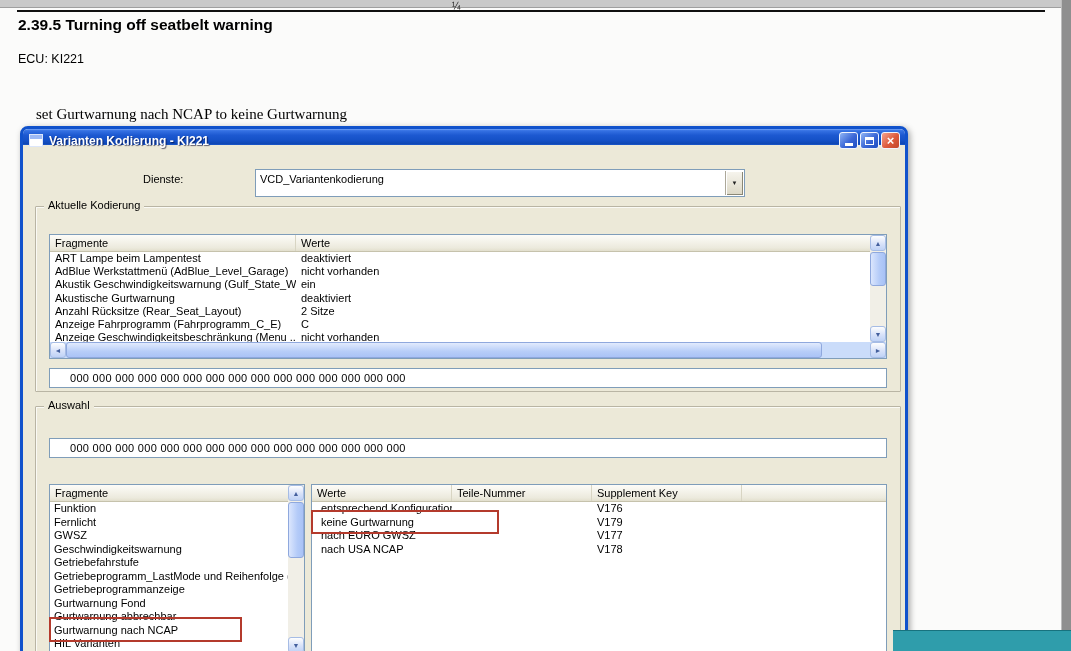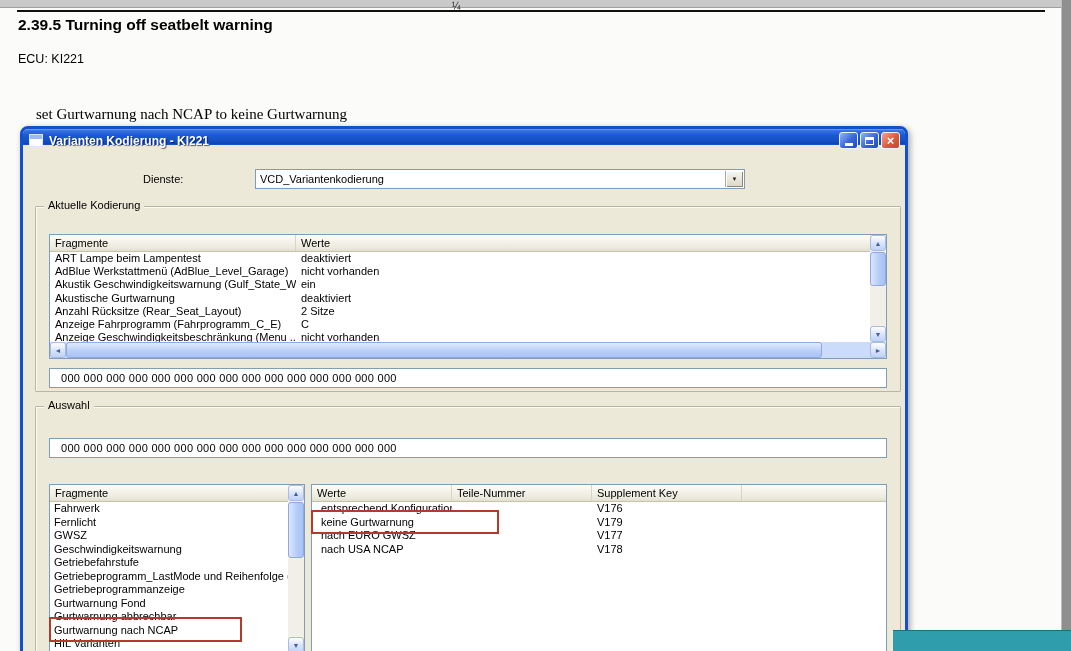--- a/index.html
+++ b/index.html
@@ -35,36 +35,36 @@
     display:flex; align-items:center; justify-content:center; }
   .wbtn.min,.wbtn.max { background:linear-gradient(135deg,#8fb4f5 0%,#3a66d6 55%,#1e4ec2 100%); }
   .wbtn.close { background:linear-gradient(135deg,#f5a28e 0%,#dd5a3c 55%,#c2482c 100%); }
   .glyph-min { width:8px; height:3px; background:#fff; margin-top:8px; }
   .glyph-max { width:9px; height:8px; box-sizing:border-box; border:1px solid #fff; border-top:3px solid #fff; }
   .glyph-close { color:#fff; font-weight:bold; font-size:13px; line-height:1; }
 
   .client { position:absolute; left:0; right:0; top:24px; bottom:0; }
 
   .dienste-label { position:absolute; left:120px; top:20px; font-size:11px; }
-  .combo { position:absolute; left:232px; top:16px; width:490px; height:20px; box-sizing:border-box;
+  .combo { position:absolute; left:232px; top:16px; width:490px; height:28px; box-sizing:border-box;
     background:#fff; border:1px solid #7f9db9; }
   .combo-text { position:absolute; left:4px; top:3px; font-size:11px; white-space:nowrap; }
   .combo-btn { position:absolute; right:1px; top:1px; bottom:1px; width:17px;
     background:linear-gradient(180deg,#f7f5ee,#dcd8c6); border-left:1px solid #aca899;
     box-shadow:inset 1px 1px 0 #fff, inset -1px -1px 0 #8a8775;
     display:flex; align-items:center; justify-content:center; font-size:6px; color:#222; }
 
   .groupbox { position:absolute; box-sizing:border-box; border:1px solid #b9b5a4; border-radius:1px;
     box-shadow:inset 1px 1px 0 rgba(255,255,255,.75); }
   .group-label { position:absolute; left:8px; top:-8px; background:#ece9d8; padding:0 4px; font-size:11px; }
   .group1 { left:12px; top:53px; width:866px; height:186px; }
   .group2 { left:12px; top:253px; width:866px; height:420px; }
 
   .code-field { position:absolute; box-sizing:border-box; background:#fff; border:1px solid #7f9db9;
-    font-size:11px; padding:3px 0 0 11px; letter-spacing:.3px; white-space:nowrap; overflow:hidden; }
+    font-size:11px; padding:3px 0 0 20px; letter-spacing:.3px; white-space:nowrap; overflow:hidden; }
   .code1 { left:13px; top:161px; width:838px; height:20px; }
   .code2 { left:13px; top:31px; width:838px; height:20px; }
 
   .listbox { position:absolute; box-sizing:border-box; background:#fff; border:1px solid #7f9db9; overflow:hidden; }
   .table1 { left:13px; top:27px; width:838px; height:125px; }
   .list-frag { left:13px; top:77px; width:256px; height:170px; }
   .list-werte { left:275px; top:77px; width:576px; height:176px; }
 
   .lv-header { position:absolute; left:0; top:0; height:17px; display:flex; box-sizing:border-box;
     background:linear-gradient(180deg,#fdfcf8,#eceadd 80%,#e2dfcd); border-bottom:1px solid #c6c2ac; }
@@ -219,21 +219,21 @@
       <div class="groupbox group2">
         <span class="group-label">Auswahl</span>
 
         <div class="code-field code2">000 000 000 000 000 000 000 000 000 000 000 000 000 000 000</div>
 
         <div class="listbox list-frag">
           <div class="lv-header hdr-cut">
             <div class="hcell hfill">Fragmente</div>
           </div>
           <div class="fr-rows">
-            <div class="fr-item">Fahrwerk</div>
+            <div class="fr-item">Funktion</div>
             <div class="fr-item">Fernlicht</div>
             <div class="fr-item">GWSZ</div>
             <div class="fr-item">Geschwindigkeitswarnung</div>
             <div class="fr-item">Getriebefahrstufe</div>
             <div class="fr-item">Getriebeprogramm_LastMode und Reihenfolge (Shif</div>
             <div class="fr-item">Getriebeprogrammanzeige</div>
             <div class="fr-item">Gurtwarnung Fond</div>
             <div class="fr-item">Gurtwarnung abbrechbar</div>
             <div class="fr-item">Gurtwarnung nach NCAP</div>
             <div class="fr-item">HIL Varianten</div>

